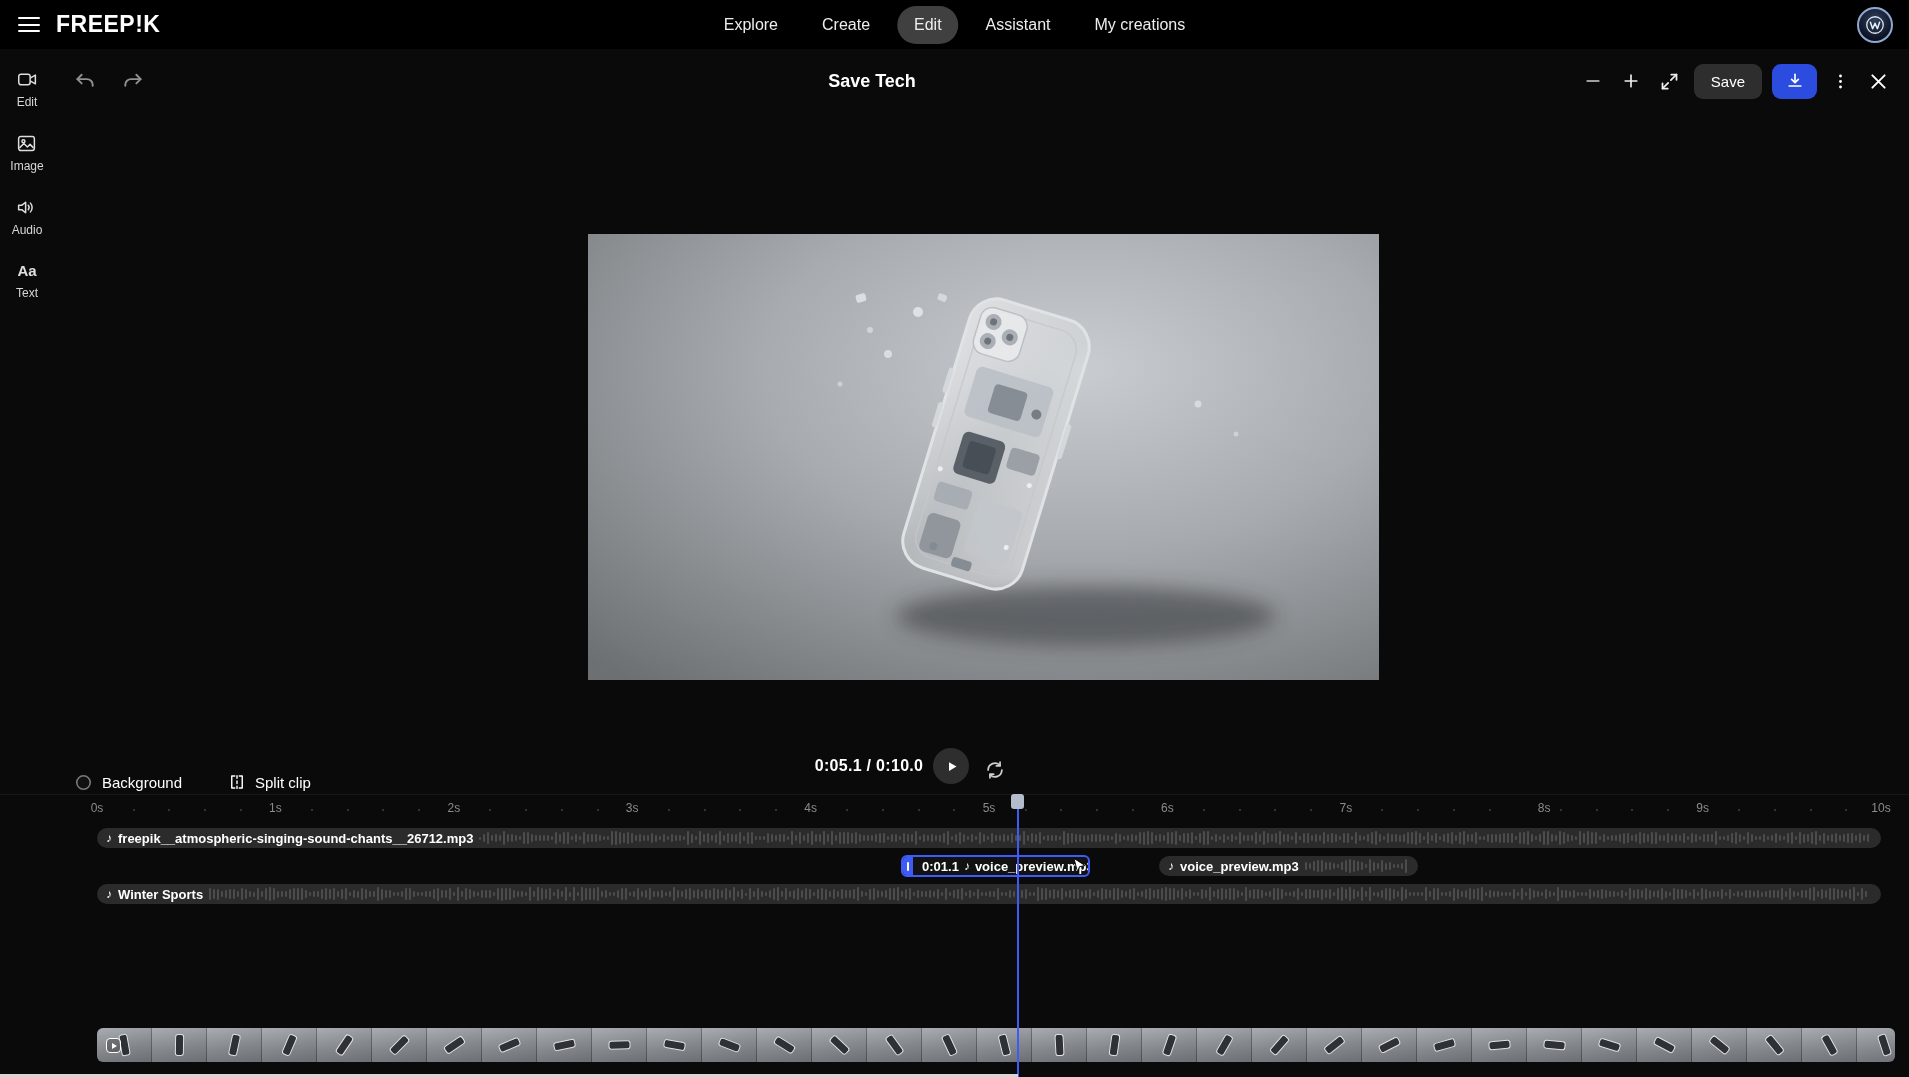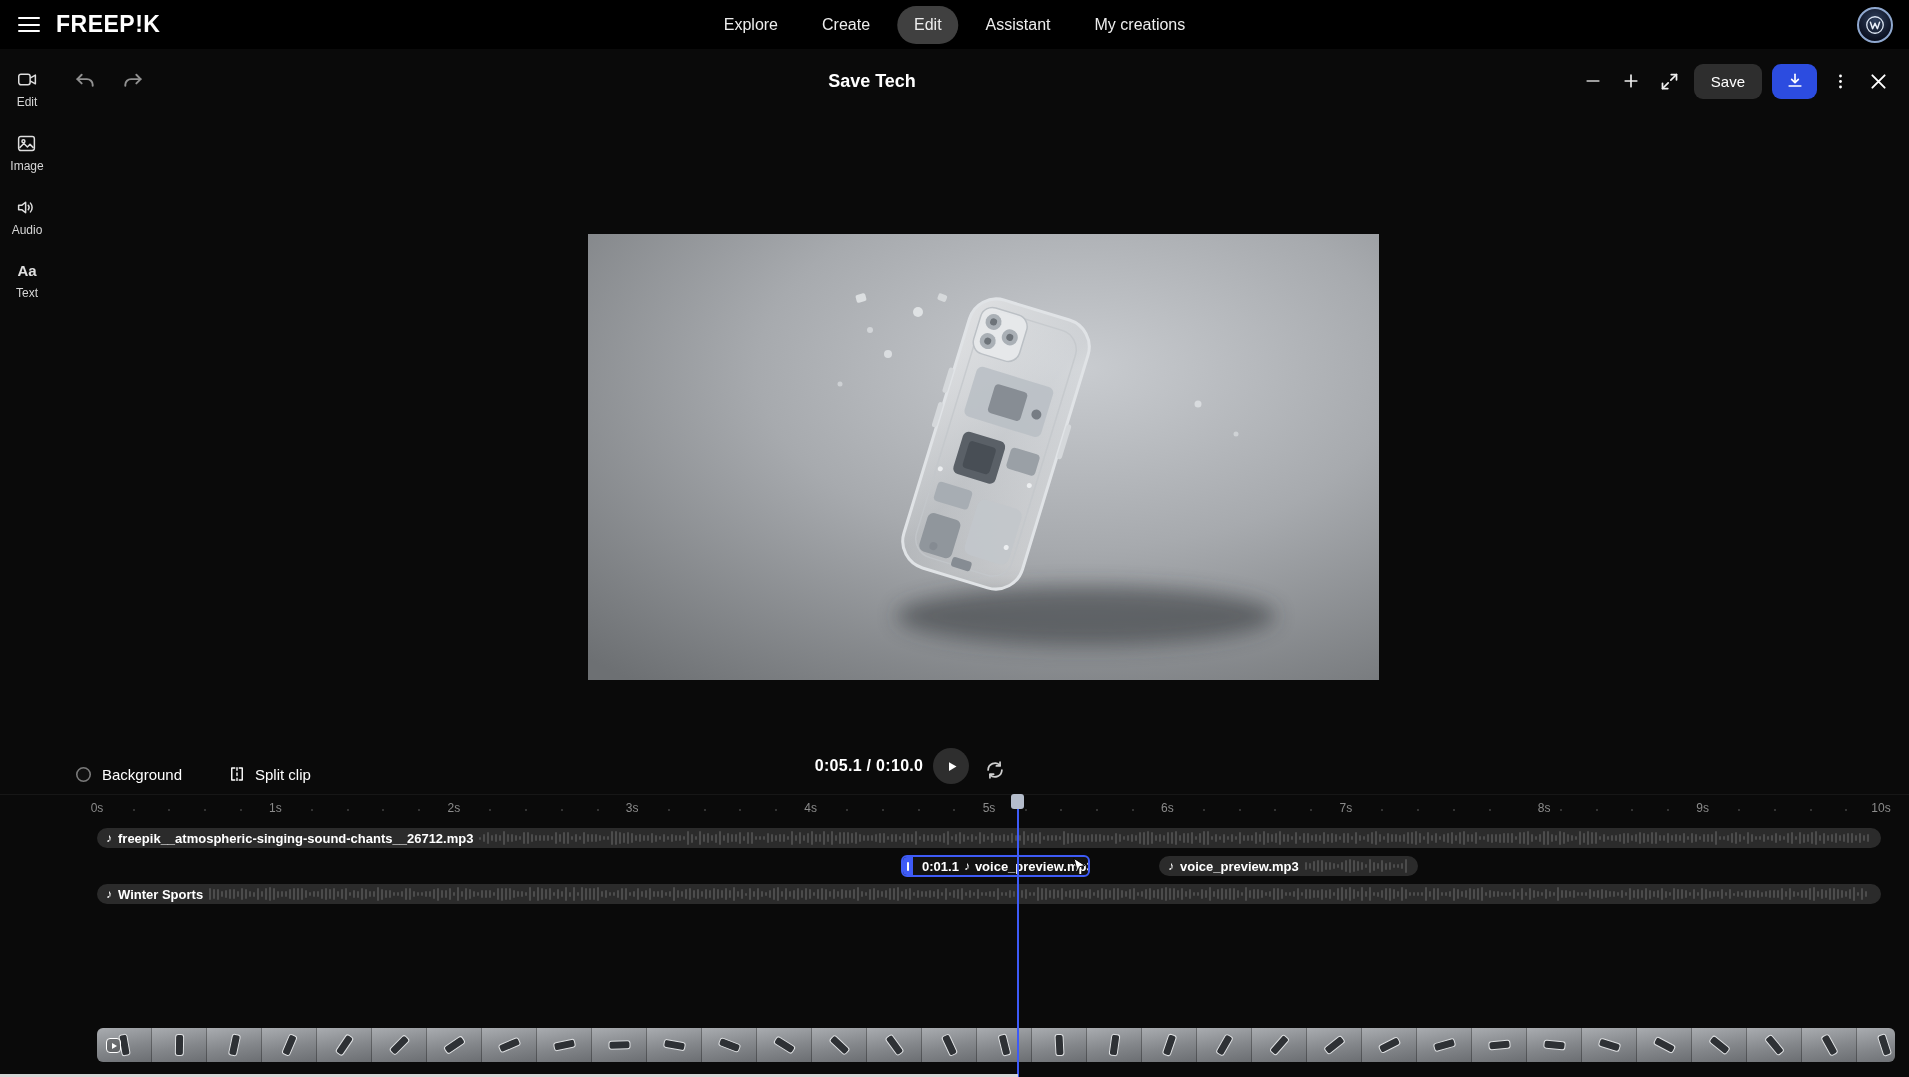--- a/index.html
+++ b/index.html
@@ -44,21 +44,21 @@
   .tool{position:absolute;top:0;height:36px;display:flex;align-items:center;gap:8px;font-size:15px;color:#fff;cursor:pointer}
   .tool.trim{left:78px}
   .tool.volume{left:144px}
   .tool.position{right:26px}
 
   
   .preview{position:absolute;left:588px;top:234px;width:791px;height:446px;overflow:hidden;cursor:default}
 
   
   .transport{position:absolute;top:744px;left:0;right:0;height:44px;z-index:10}
-  .t-item{position:absolute;top:8px;height:44px;display:flex;align-items:center;gap:9px;font-size:15px;cursor:pointer}
+  .t-item{position:absolute;top:16px;height:44px;display:flex;align-items:center;gap:9px;font-size:15px;cursor:pointer}
   .bg-btn{left:74px}
   .split-btn{left:228px}
   .time{position:absolute;left:869px;transform:translateX(-50%);top:0;height:44px;display:flex;align-items:center;
     font-size:16px;font-weight:bold;letter-spacing:.3px}
   .play-btn{position:absolute;left:933px;top:4px;width:36px;height:36px;border-radius:50%;background:#2e2e2e;
     border:none;cursor:pointer;display:flex;align-items:center;justify-content:center}
   .loop-btn{position:absolute;left:980px;top:11px}
   .timeline-right{position:absolute;right:18px;top:0;height:44px;display:flex;align-items:center;gap:10px}
   .ts-label{font-size:15px;font-weight:bold}
   .sq-btn{width:27px;height:27px;border-radius:7px;background:#262626;border:1px solid #3a3a3a;color:#ddd;

